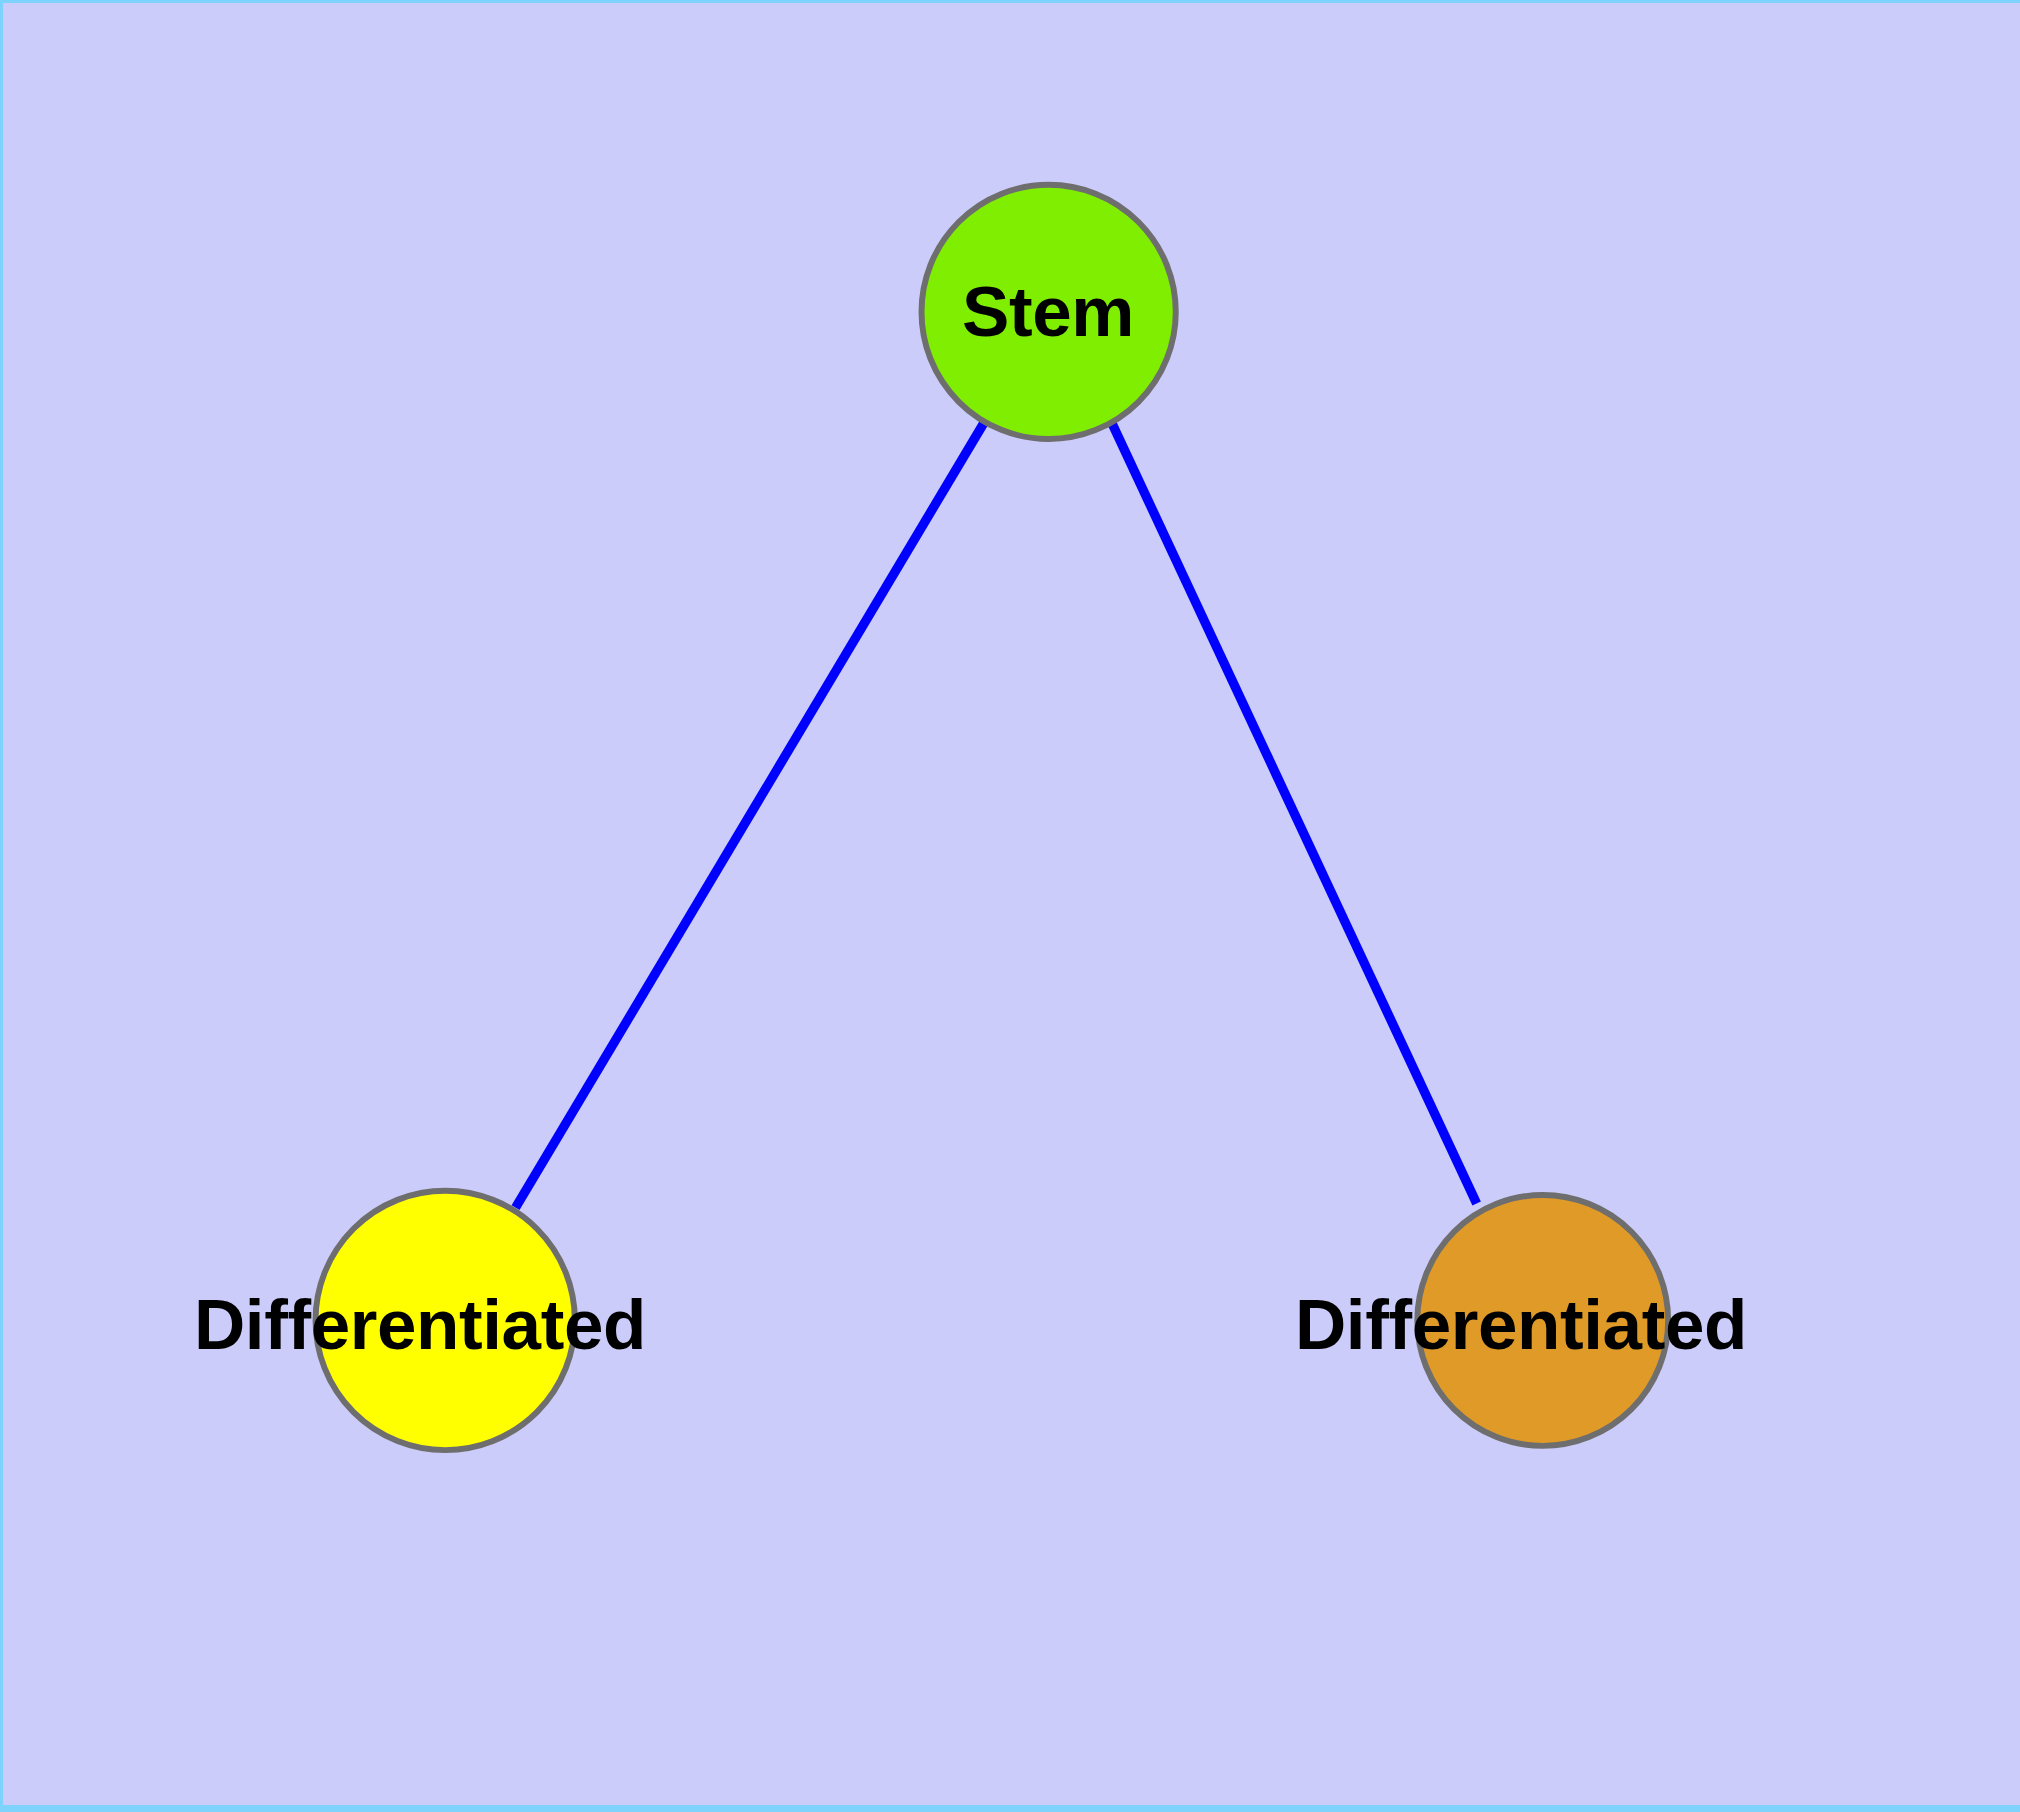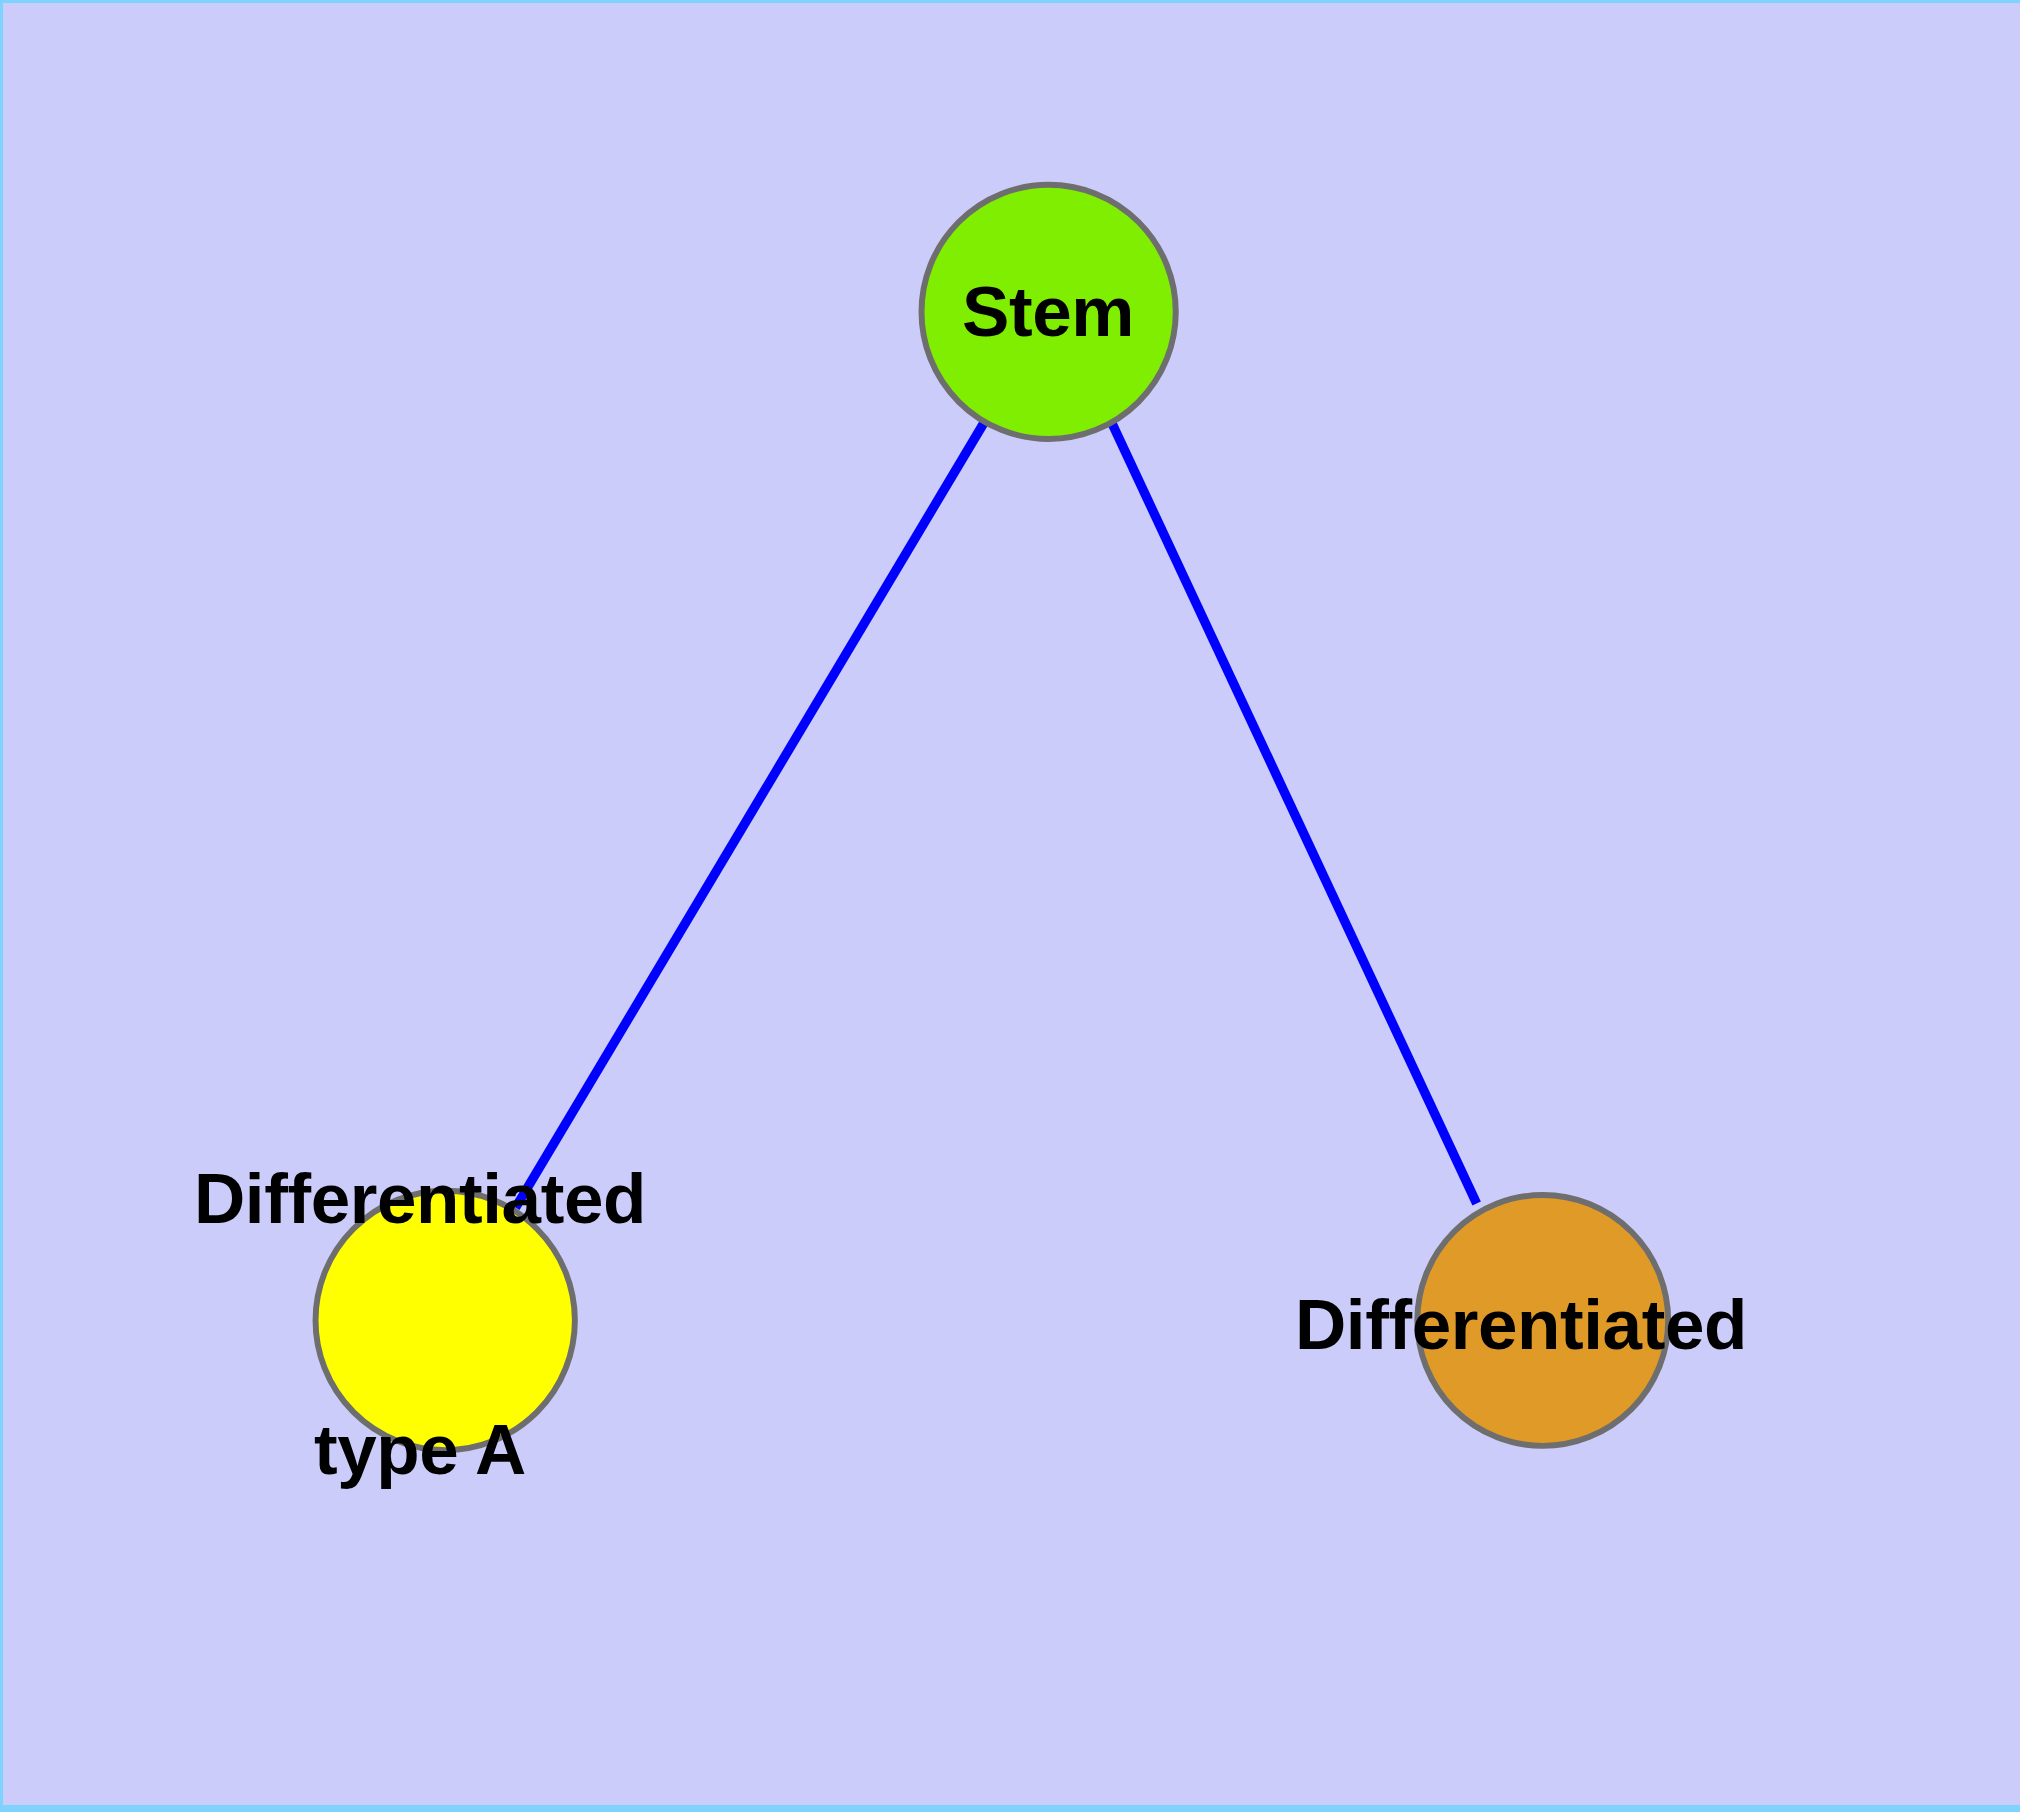--- a/index.html
+++ b/index.html
@@ -89,21 +89,20 @@
       <circle class="node-circle" cx="1237" cy="368" r="150" fill="#80ee00"></circle>
       <circle class="node-circle" cx="525" cy="1558" r="153" fill="#ffff00"></circle>
       <circle class="node-circle" cx="1820" cy="1558" r="148" fill="#e09a28"></circle>
     </g>
   </svg>
 
   <div class="node-label" id="label-stem">Stem</div>
 
   <div class="node-label" id="label-type-a">
     <div>Differentiated</div>
-    <div>type A</div>
   </div>
 
   <div class="node-label" id="label-type-b">
     <div>Differentiated</div>
   </div>
 
 </div>
 
 
 </body></html>

